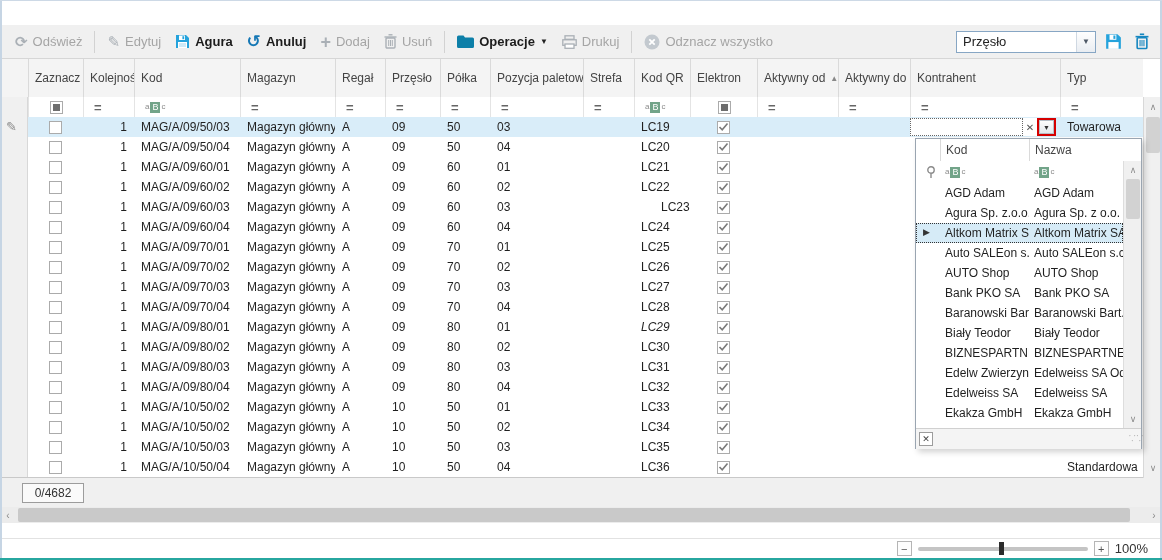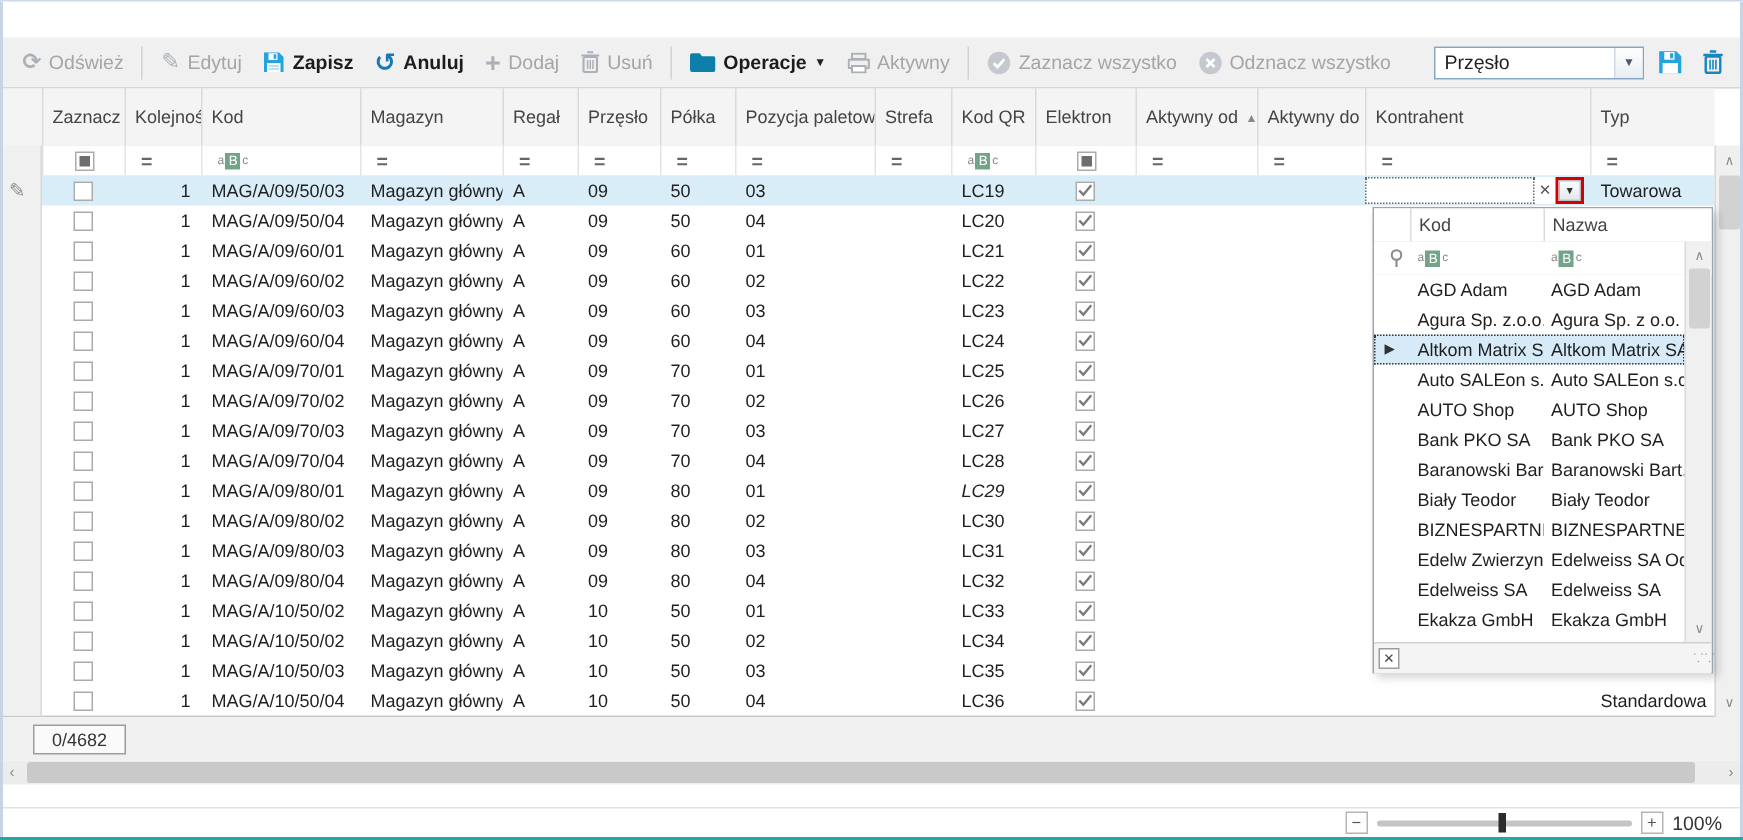--- a/index.html
+++ b/index.html
@@ -137,21 +137,21 @@
     </div>
     <div class="tb-btn on">
       <svg width="15" height="15" viewBox="0 0 15 15">
         <path d="M1 1 h10 l3 3 v10 h-13 z" fill="#25a3dc"></path>
           <rect x="4" y="1.5" width="6" height="4.5" fill="#fff"></rect>
           <rect x="7.4" y="2.2" width="1.8" height="3" fill="#25a3dc"></rect>
           <rect x="3" y="8" width="9" height="6" fill="#fff"></rect>
           <rect x="4" y="9.5" width="7" height="1" fill="#9fd6ef"></rect>
           <rect x="4" y="11.5" width="7" height="1" fill="#9fd6ef"></rect>
       </svg>
-      <span class="lbl">Zapisz</span>
+      <span class="lbl">Agura</span>
     </div>
     <div class="tb-btn on">
       <span class="glyph" style="color:#1678b5;font-weight:bold;font-size:17px;">↺</span>
       <span class="lbl">Anuluj</span>
     </div>
     <div class="tb-btn">
       <span class="glyph" style="color:#aab0b6;font-size:18px;font-weight:bold;">+</span>
       <span class="lbl">Dodaj</span>
     </div>
     <div class="tb-btn">
@@ -172,30 +172,23 @@
       </svg>
       <span class="lbl">Operacje</span>
       <span style="font-size:8px;color:#222;">▼</span>
     </div>
     <div class="tb-btn">
       <svg width="15" height="14" viewBox="0 0 15 14">
         <rect x="3" y="0.8" width="9" height="3.5" fill="none" stroke="#aab0b6" stroke-width="1.3"></rect>
           <rect x="0.8" y="4.8" width="13.4" height="5.5" fill="none" stroke="#aab0b6" stroke-width="1.3"></rect>
           <rect x="3" y="9" width="9" height="4.3" fill="#fff" stroke="#aab0b6" stroke-width="1.3"></rect>
       </svg>
-      <span class="lbl">Aktywny</span>
+      <span class="lbl">Drukuj</span>
     </div>
     <div class="tb-sep"></div>
-    <div class="tb-btn">
-      <svg width="16" height="16" viewBox="0 0 16 16">
-        <circle cx="8" cy="8" r="7.5" fill="#c3c9cf"></circle>
-          <path d="M4.5 8.2 L7 10.7 L11.5 5.5" stroke="#fff" stroke-width="1.8" fill="none"></path>
-      </svg>
-      <span class="lbl">Zaznacz wszystko</span>
-    </div>
     <div class="tb-btn">
       <svg width="16" height="16" viewBox="0 0 16 16">
         <circle cx="8" cy="8" r="7.5" fill="#c3c9cf"></circle>
           <path d="M5.3 5.3 L10.7 10.7 M10.7 5.3 L5.3 10.7" stroke="#fff" stroke-width="1.8"></path>
       </svg>
       <span class="lbl">Odznacz wszystko</span>
     </div>
     <div class="tb-right">
       <div class="combo">
         <span class="val">Przęsło</span>
@@ -454,21 +447,21 @@
           <div class="cb"></div>
         </div>
         <div class="gcell right" style="left: 83px; width: 51px;">1</div>
         <div class="gcell" style="left: 134px; width: 106px;">MAG/A/09/60/03</div>
         <div class="gcell" style="left: 240px; width: 95px;">Magazyn główny</div>
         <div class="gcell" style="left: 335px; width: 50px;">A</div>
         <div class="gcell" style="left: 385px; width: 55px;">09</div>
         <div class="gcell" style="left: 440px; width: 50px;">60</div>
         <div class="gcell" style="left: 490px; width: 93px;">03</div>
         <div class="gcell" style="left: 583px; width: 51px;"></div>
-        <div class="gcell" style="left: 634px; width: 56px;">LC23</div>
+        <div class="gcell" style="left: 654px; width: 56px;">LC23</div>
         <div class="gcell center" style="left: 690px; width: 67px;">
           <div class="cb">
             <svg width="11" height="10" viewBox="0 0 11 10">
               <path d="M1.5 5 L4.2 7.8 L9.5 1.5" stroke="#7a7a7a" stroke-width="1.6" fill="none"></path>
             </svg>
           </div>
         </div>
         <div class="gcell" style="left: 757px; width: 81px;"></div>
         <div class="gcell" style="left: 838px; width: 72px;"></div>
         <div class="gcell" style="left: 910px; width: 150px;"></div>

